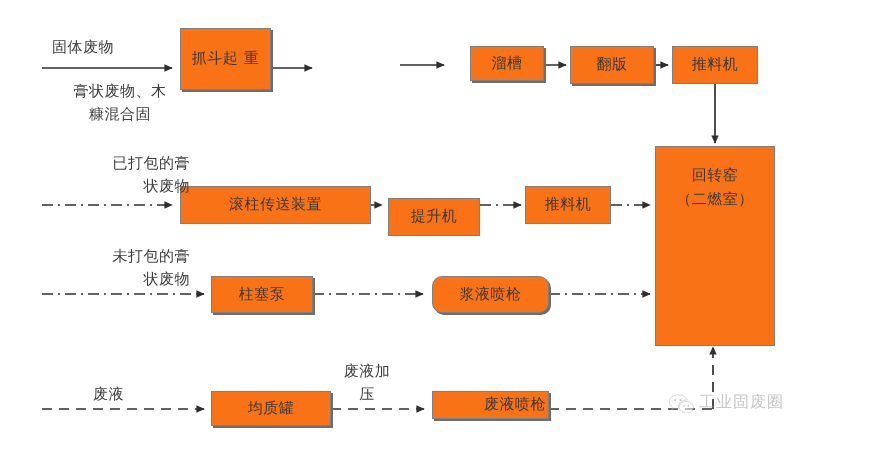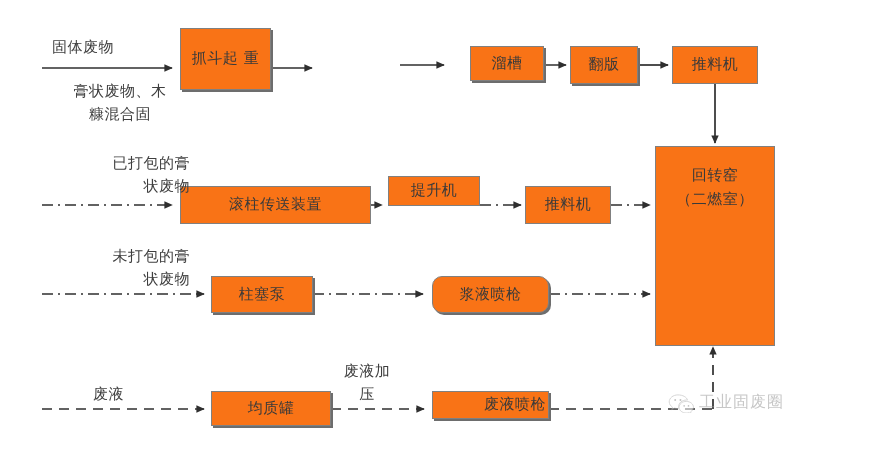--- a/index.html
+++ b/index.html
@@ -144,21 +144,21 @@
   <div class="node shadow" style="left:180px; top:28px; width:91px; height:62px;">
     <div class="inner">抓斗起
 重</div>
   </div>
 
 
   <div class="node shadow" style="left:450px; top:46px; width:74px; height:35px;margin-left:20px;">
     <div class="inner">溜槽</div>
   </div>
 
-  <div class="node shadow" style="left:570px; top:46px; width:68px; height:38px;">
+  <div class="node shadow" style="left:570px; top:46px; width:84px; height:38px;">
     <div class="inner">翻版</div>
   </div>
 
   <div class="node" style="left:672px; top:46px; width:86px; height:38px;">
     <div class="inner">推料机</div>
   </div>
 
   <div class="node tall" style="left:655px; top:146px; width:120px; height:200px; display:block; padding-top:18px;">
     <div style="text-align:center;">
       <div>回转窑</div>
@@ -166,21 +166,21 @@
     </div>
   </div>
 
   <div class="label rt" style="left:40px; top:152px; width:150px;">已打包的膏
 状废物</div>
 
   <div class="node" style="left:180px; top:186px; width:191px; height:38px;">
     <div class="inner">滚柱传送装置</div>
   </div>
 
-  <div class="node" style="left:388px; top:176px; width:92px; height:30px;font-family:Liberation Serif, serif;">
+  <div class="node" style="left:388px; top:198px; width:92px; height:38px;font-family:Liberation Serif, serif;">
     <div class="inner">提升机</div>
   </div>
 
   <div class="node" style="left:525px; top:186px; width:86px; height:38px;">
     <div class="inner">推料机</div>
   </div>
 
   <div class="label rt" style="left:40px; top:245px; width:150px;">未打包的膏
 状废物</div>
 

